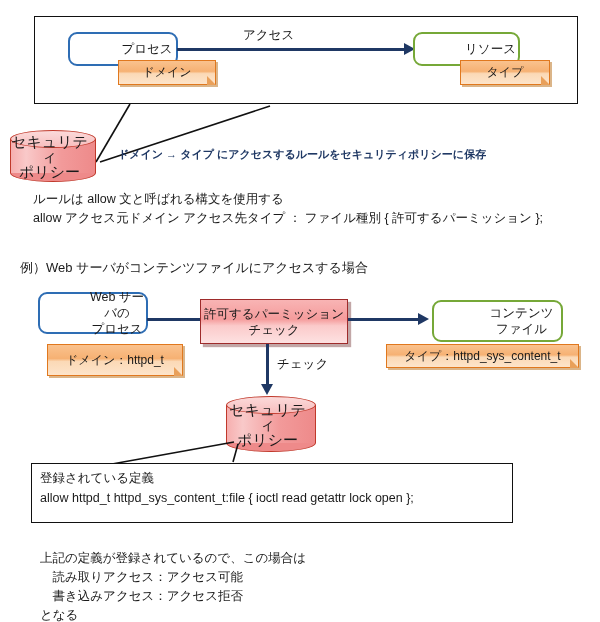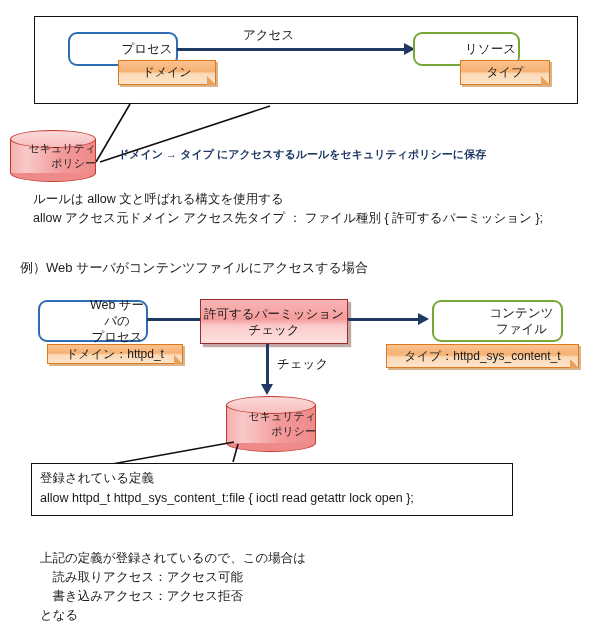--- a/index.html
+++ b/index.html
@@ -63,22 +63,22 @@
   .cyl .top{
     position:absolute;left:0;right:0;top:0;height:18px;border-radius:50%;
     background:linear-gradient(to bottom,#FBDADA,#F7BEBE);
     border:1.4px solid #C0392B;box-sizing:border-box;
   }
   .cyl .bot{
     position:absolute;left:0;right:0;bottom:0;height:18px;border-radius:50%;
     background:#EE8A8A;border:1.4px solid #C0392B;box-sizing:border-box;
   }
   .cyl .lbl{
-    position:absolute;left:0;right:0;top:50%;transform:translateY(-50%);
-    text-align:right;font-size:11px;line-height:15px;color:#1a1a1a;z-index:3;
+    position:absolute;left:0;right:7px;top:50%;transform:translateY(-50%);
+    text-align:center;font-size:15px;line-height:15px;color:#1a1a1a;z-index:3;
   }
 
   
   .hline{background:#1F3864;height:3px;}
   .vline{background:#1F3864;width:3px;}
   .arrow-r{
     width:0;height:0;border-left:11px solid #1F3864;
     border-top:6px solid transparent;border-bottom:6px solid transparent;
   }
   .arrow-d{
@@ -132,26 +132,26 @@
   </div>
 </div>
 
 <div class="abs txt-blue-bold" style="left:118px;top:147px;">ドメイン → タイプ にアクセスするルールをセキュリティポリシーに保存</div>
 
 <div class="abs txt" style="left:33px;top:190px;">ルールは allow 文と呼ばれる構文を使用する</div>
 <div class="abs txt" style="left:33px;top:209px;">allow アクセス元ドメイン アクセス先タイプ ： ファイル種別 { 許可するパーミッション };</div>
 
 <div class="abs txt" style="left:20px;top:258px;font-size:13px;">例）Web サーバがコンテンツファイルにアクセスする場合</div>
 
-<div class="abs ent ent-blue" style="left:38px;top:300px;width:110px;height:42px;flex-direction:column;">
+<div class="abs ent ent-blue" style="left:38px;top:292px;width:110px;height:42px;flex-direction:column;">
   <span>Web サーバの</span>
   <span>プロセス</span>
 </div>
 
-<div class="abs tag" style="left:47px;top:344px;width:136px;height:20px;">
+<div class="abs tag" style="left:47px;top:344px;width:136px;height:32px;">
   <span>ドメイン：httpd_t</span>
 </div>
 
 <div class="abs hline" style="left:147px;top:318px;width:55px;"></div>
 
 <div class="abs pinkbox" style="left:200px;top:299px;width:148px;height:45px;flex-direction:column;">
   <span>許可するパーミッション</span>
   <span>チェック</span>
 </div>
 
@@ -179,21 +179,21 @@
     <div>セキュリティ</div>
     <div>ポリシー</div>
   </div>
 </div>
 
 <svg class="leader" style="left:0;top:440px;width:330px;height:40px;">
   <polyline points="234,2 112,24" fill="none" stroke="#111" stroke-width="1.6"></polyline>
   <polyline points="238,4 233,22" fill="none" stroke="#111" stroke-width="1.6"></polyline>
 </svg>
 
-<div class="abs callout" style="left:31px;top:463px;width:482px;height:53px;">
+<div class="abs callout" style="left:31px;top:463px;width:482px;height:60px;">
   <div class="txt" style="margin:5px 0 0 8px;">登録されている定義</div>
   <div class="txt" style="margin:1px 0 4px 8px;">allow httpd_t httpd_sys_content_t:file { ioctl read getattr lock open };</div>
 </div>
 
 <div class="abs txt" style="left:40px;top:549px;">上記の定義が登録されているので、この場合は</div>
 <div class="abs txt" style="left:40px;top:568px;">　読み取りアクセス：アクセス可能</div>
 <div class="abs txt" style="left:40px;top:587px;">　書き込みアクセス：アクセス拒否</div>
 <div class="abs txt" style="left:40px;top:606px;">となる</div>
 
 </body></html>

